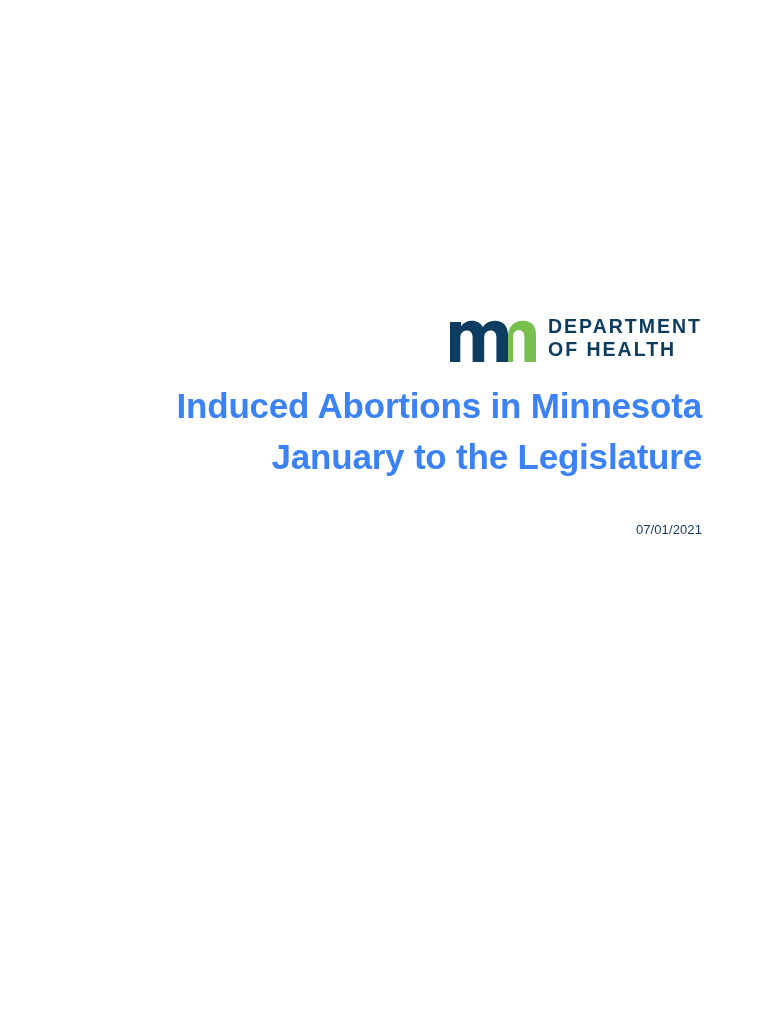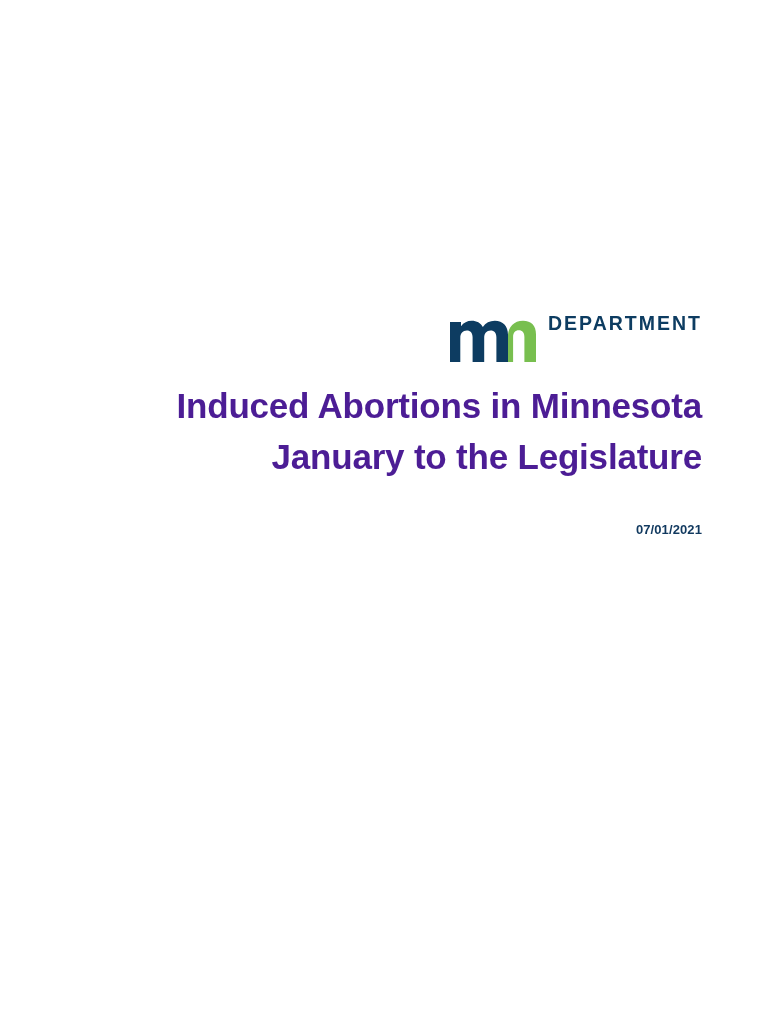--- a/index.html
+++ b/index.html
@@ -41,60 +41,60 @@
     margin-bottom: 18px;
   }
   .logo-mark {
     display: block;
     width: 86px;
     height: 52px;
     flex: none;
   }
   .logo-wordmark {
     display: flex;
-    flex-direction: row;
+    flex-direction: column;
     justify-content: center;
     height: 52px;
     margin-left: 12px;
     padding-top: 2px;
     text-align: left;
   }
   .logo-wordmark span {
     display: block;
     color: #0d3c61;
     font-family: "Liberation Sans", sans-serif;
     font-weight: bold;
     font-size: 19.5px;
     line-height: 23px;
     letter-spacing: 2.0px;
   }
 
   
   .doc-title {
     margin: 0;
     padding: 0;
-    color: #4c1d95;
+    color: #3b82f6;
     font-family: "Liberation Sans", sans-serif;
     font-weight: bold;
     font-size: 35px;
     line-height: 51px;
     letter-spacing: -0.2px;
     text-align: right;
     white-space: nowrap;
   }
   .doc-title .line {
     display: block;
   }
 
   
   .doc-date {
     margin-top: 40px;
     color: #11395f;
     font-family: "Liberation Sans", sans-serif;
-    font-weight: bold;
+    font-weight: normal;
     font-size: 13px;
     line-height: 16px;
     letter-spacing: 0.1px;
     text-align: right;
   }
 </style>
 </head>
 <body>
 
 <div class="page">
@@ -137,20 +137,21 @@
           h-11.6
           V27.0
           c0,-4.3 -2.0,-6.7 -5.6,-6.7
           c-3.6,0 -5.7,2.5 -5.7,6.9
           V52
           Z"></path>
       </svg>
 
       <div class="logo-wordmark">
         <span>DEPARTMENT</span>
+        <span>OF HEALTH</span>
       </div>
     </div>
 
     
     <h1 class="doc-title">
       <span class="line">Induced Abortions in Minnesota</span>
       <span class="line">January to the Legislature</span>
     </h1>
 
     

